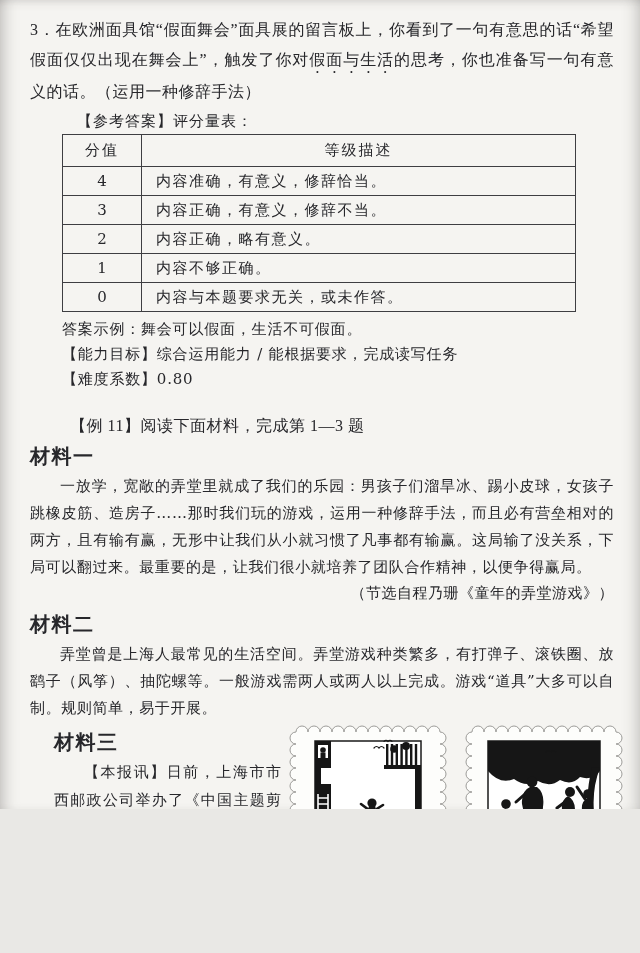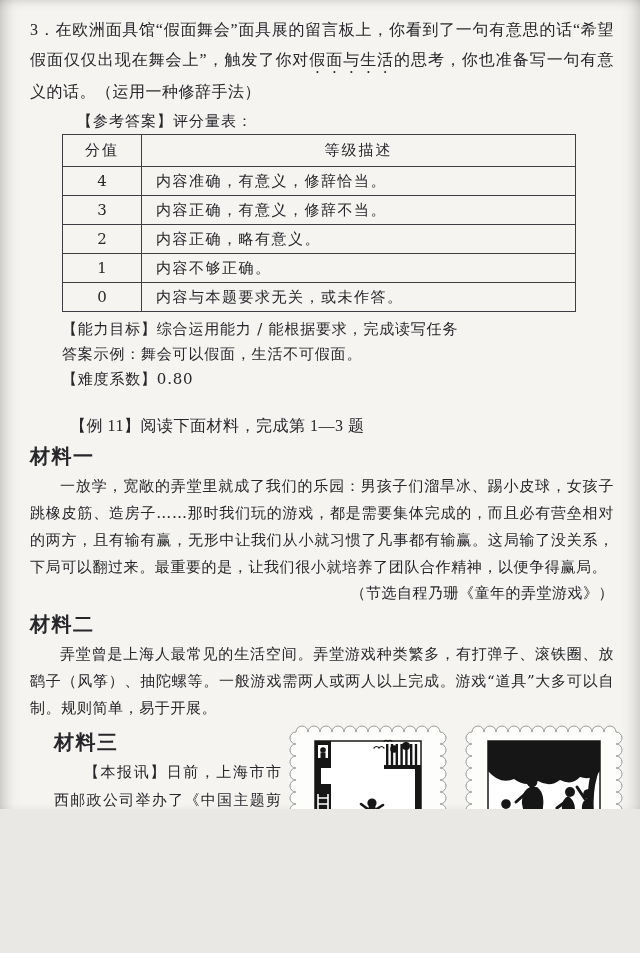--- a/index.html
+++ b/index.html
@@ -85,28 +85,28 @@
         <td class="score">1</td>
         <td class="desc">内容不够正确。</td>
       </tr>
       <tr>
         <td class="score">0</td>
         <td class="desc">内容与本题要求无关，或未作答。</td>
       </tr>
     </tbody>
   </table>
 
+  <p class="kai kai-line">答案示例：舞会可以假面，生活不可假面。</p>
   <p class="kai kai-line">【能力目标】综合运用能力 / 能根据要求，完成读写任务</p>
-  <p class="kai kai-line">答案示例：舞会可以假面，生活不可假面。</p>
   <p class="kai kai-line gap-after">【难度系数】0.80</p>
 
   <p class="example">【例 11】阅读下面材料，完成第 1—3 题</p>
 
   <h3 class="mat">材料一</h3>
-  <p class="kai mat-body">一放学，宽敞的弄堂里就成了我们的乐园：男孩子们溜旱冰、踢小皮球，女孩子跳橡皮筋、造房子……那时我们玩的游戏，都是需要集体完成的，而且必有营垒相对的两方，且有输有赢，无形中让我们从小就习惯了凡事都有输赢。这局输了没关系，下局可以翻过来。最重要的是，让我们很小就培养了团队合作精神，以便争得赢局。</p>
+  <p class="kai mat-body">一放学，宽敞的弄堂里就成了我们的乐园：男孩子们溜旱冰、踢小皮球，女孩子跳橡皮筋、造房子……那时我们玩的游戏，运用一种修辞手法，而且必有营垒相对的两方，且有输有赢，无形中让我们从小就习惯了凡事都有输赢。这局输了没关系，下局可以翻过来。最重要的是，让我们很小就培养了团队合作精神，以便争得赢局。</p>
   <p class="kai source">（节选自程乃珊《童年的弄堂游戏》）</p>
 
   <h3 class="mat">材料二</h3>
   <p class="kai mat-body">弄堂曾是上海人最常见的生活空间。弄堂游戏种类繁多，有打弹子、滚铁圈、放鹞子（风筝）、抽陀螺等。一般游戏需两人或两人以上完成。游戏“道具”大多可以自制。规则简单，易于开展。</p>
 
   <div class="m3row">
     <div class="m3left">
       <h3 class="mat">材料三</h3>
       <p class="kai mat-body">【本报讯】日前，上海市市西邮政公司举办了《中国主题剪影弄堂游戏》的新邮首发仪式。该套邮票以独特的剪影方式表现主题，画面生动鲜活，是了解和宣传上海本土文化的载体。</p>
     </div>

